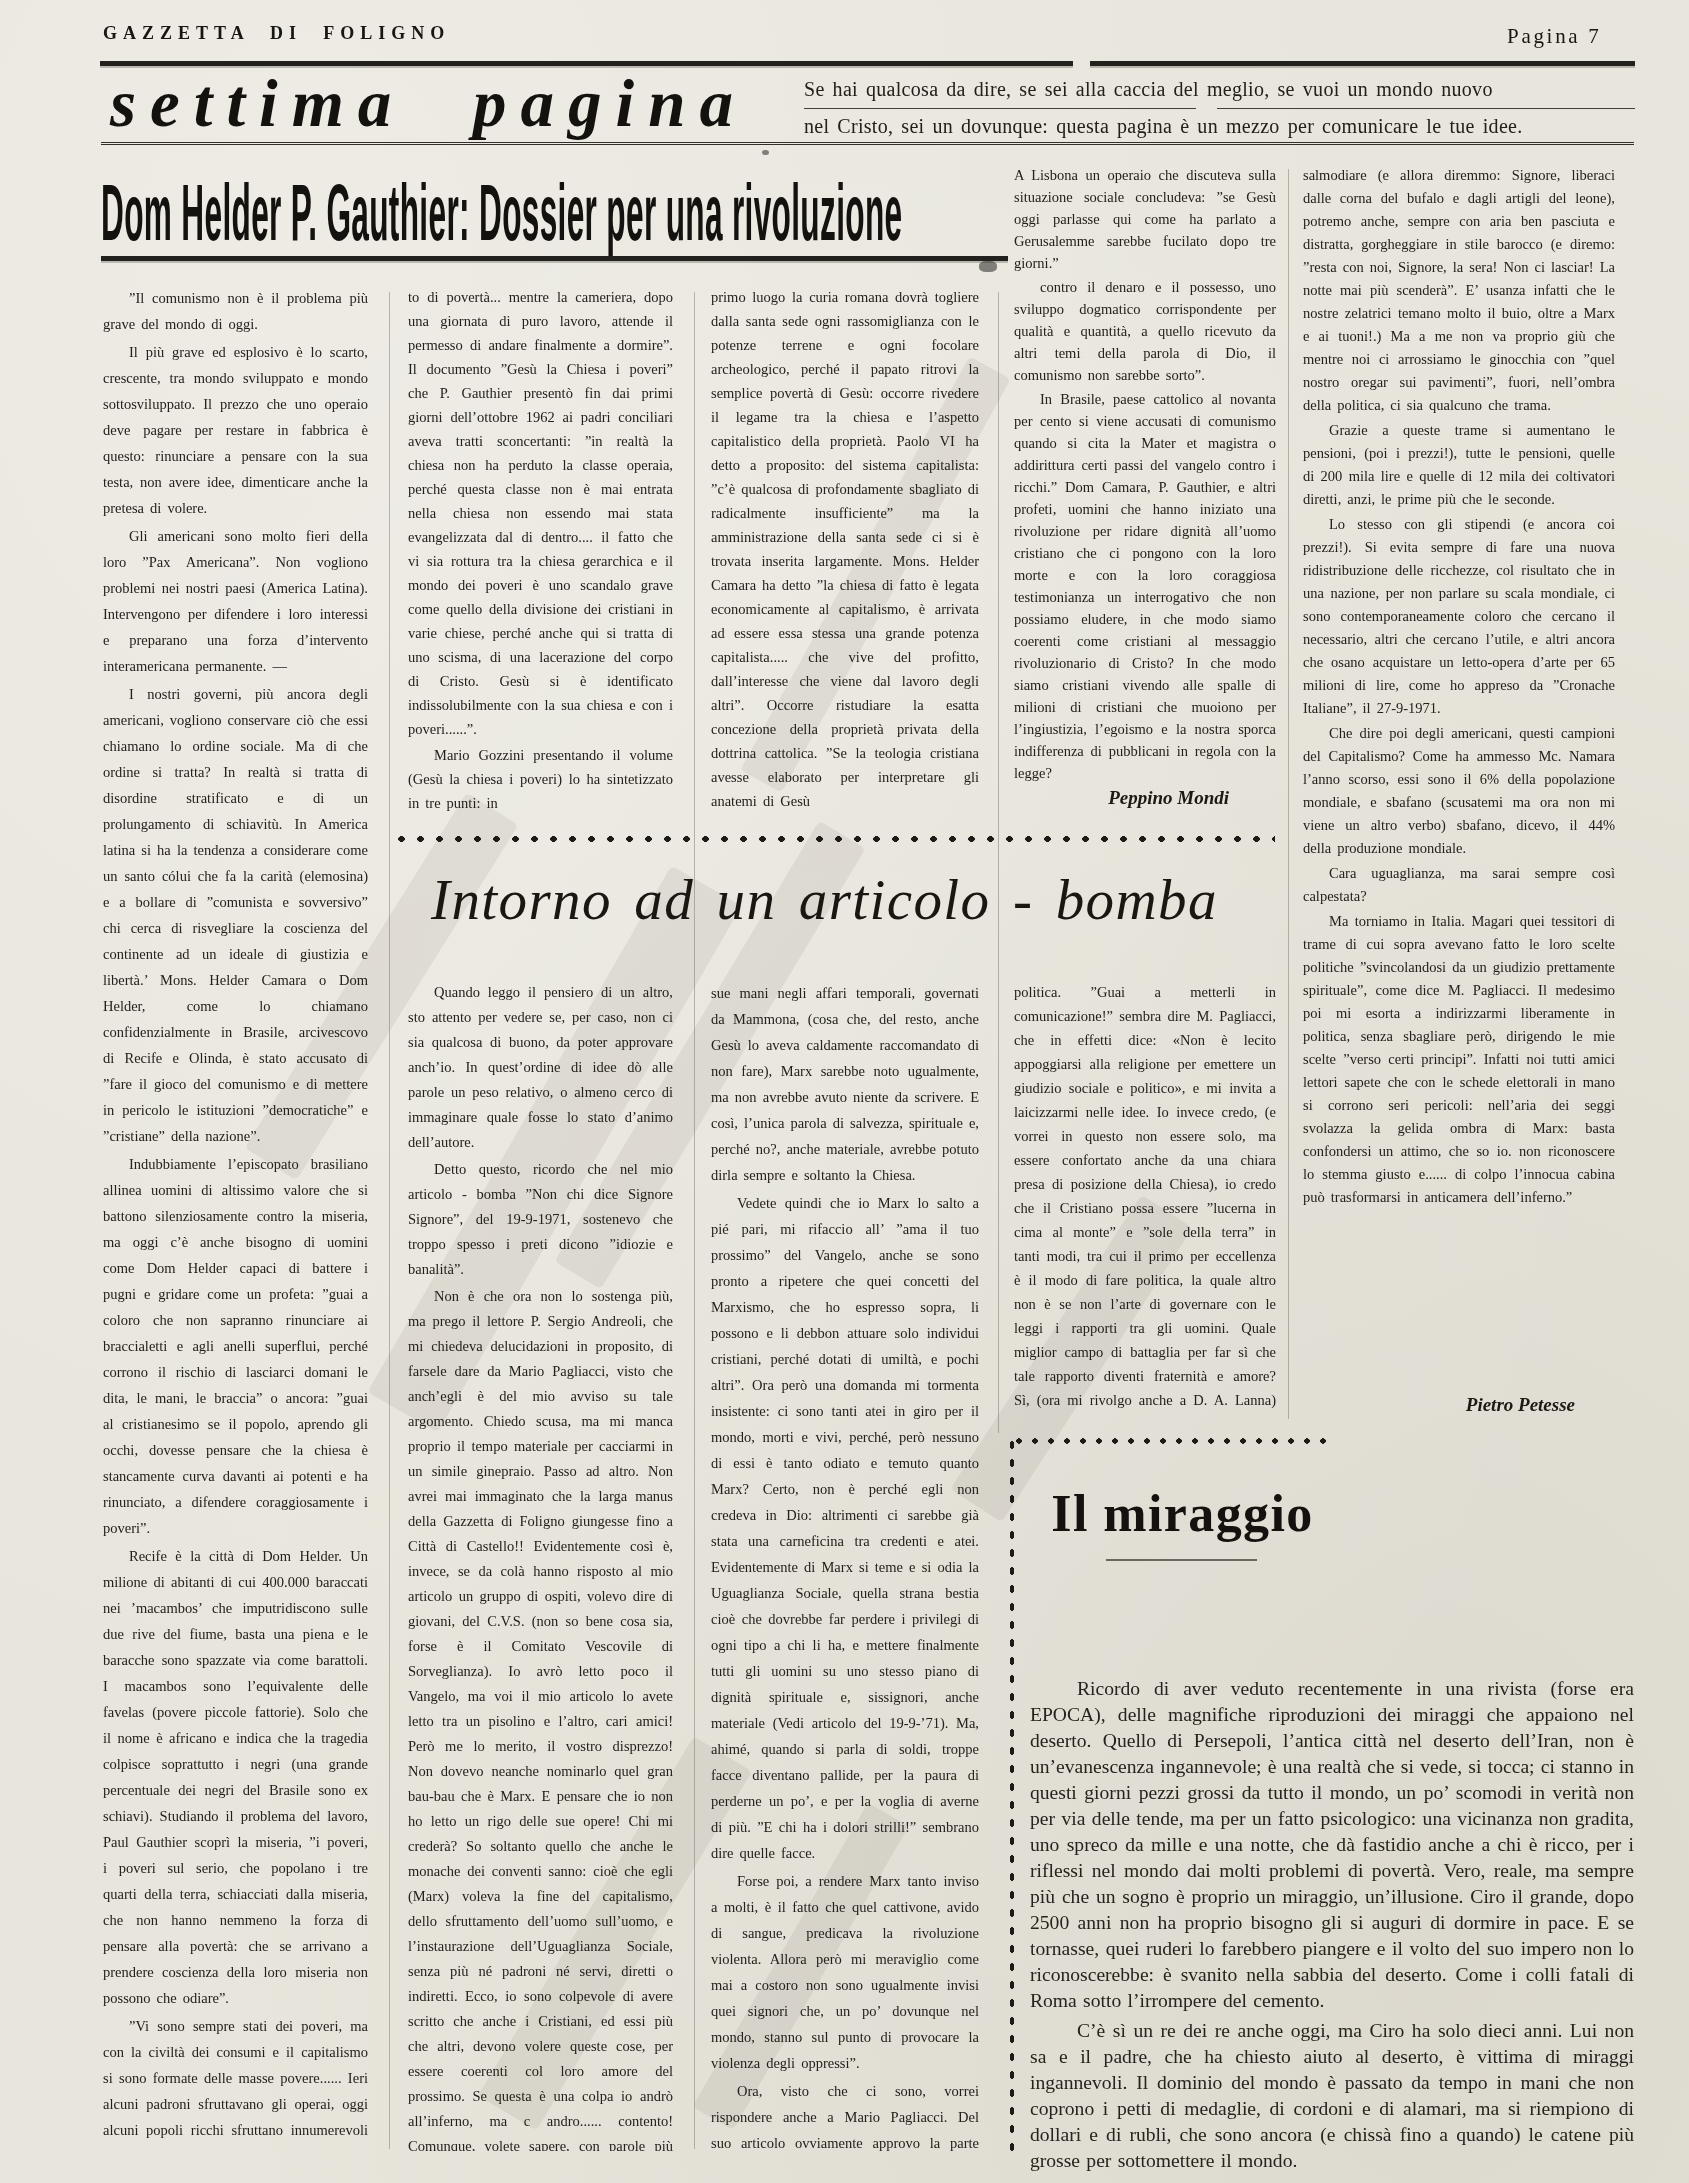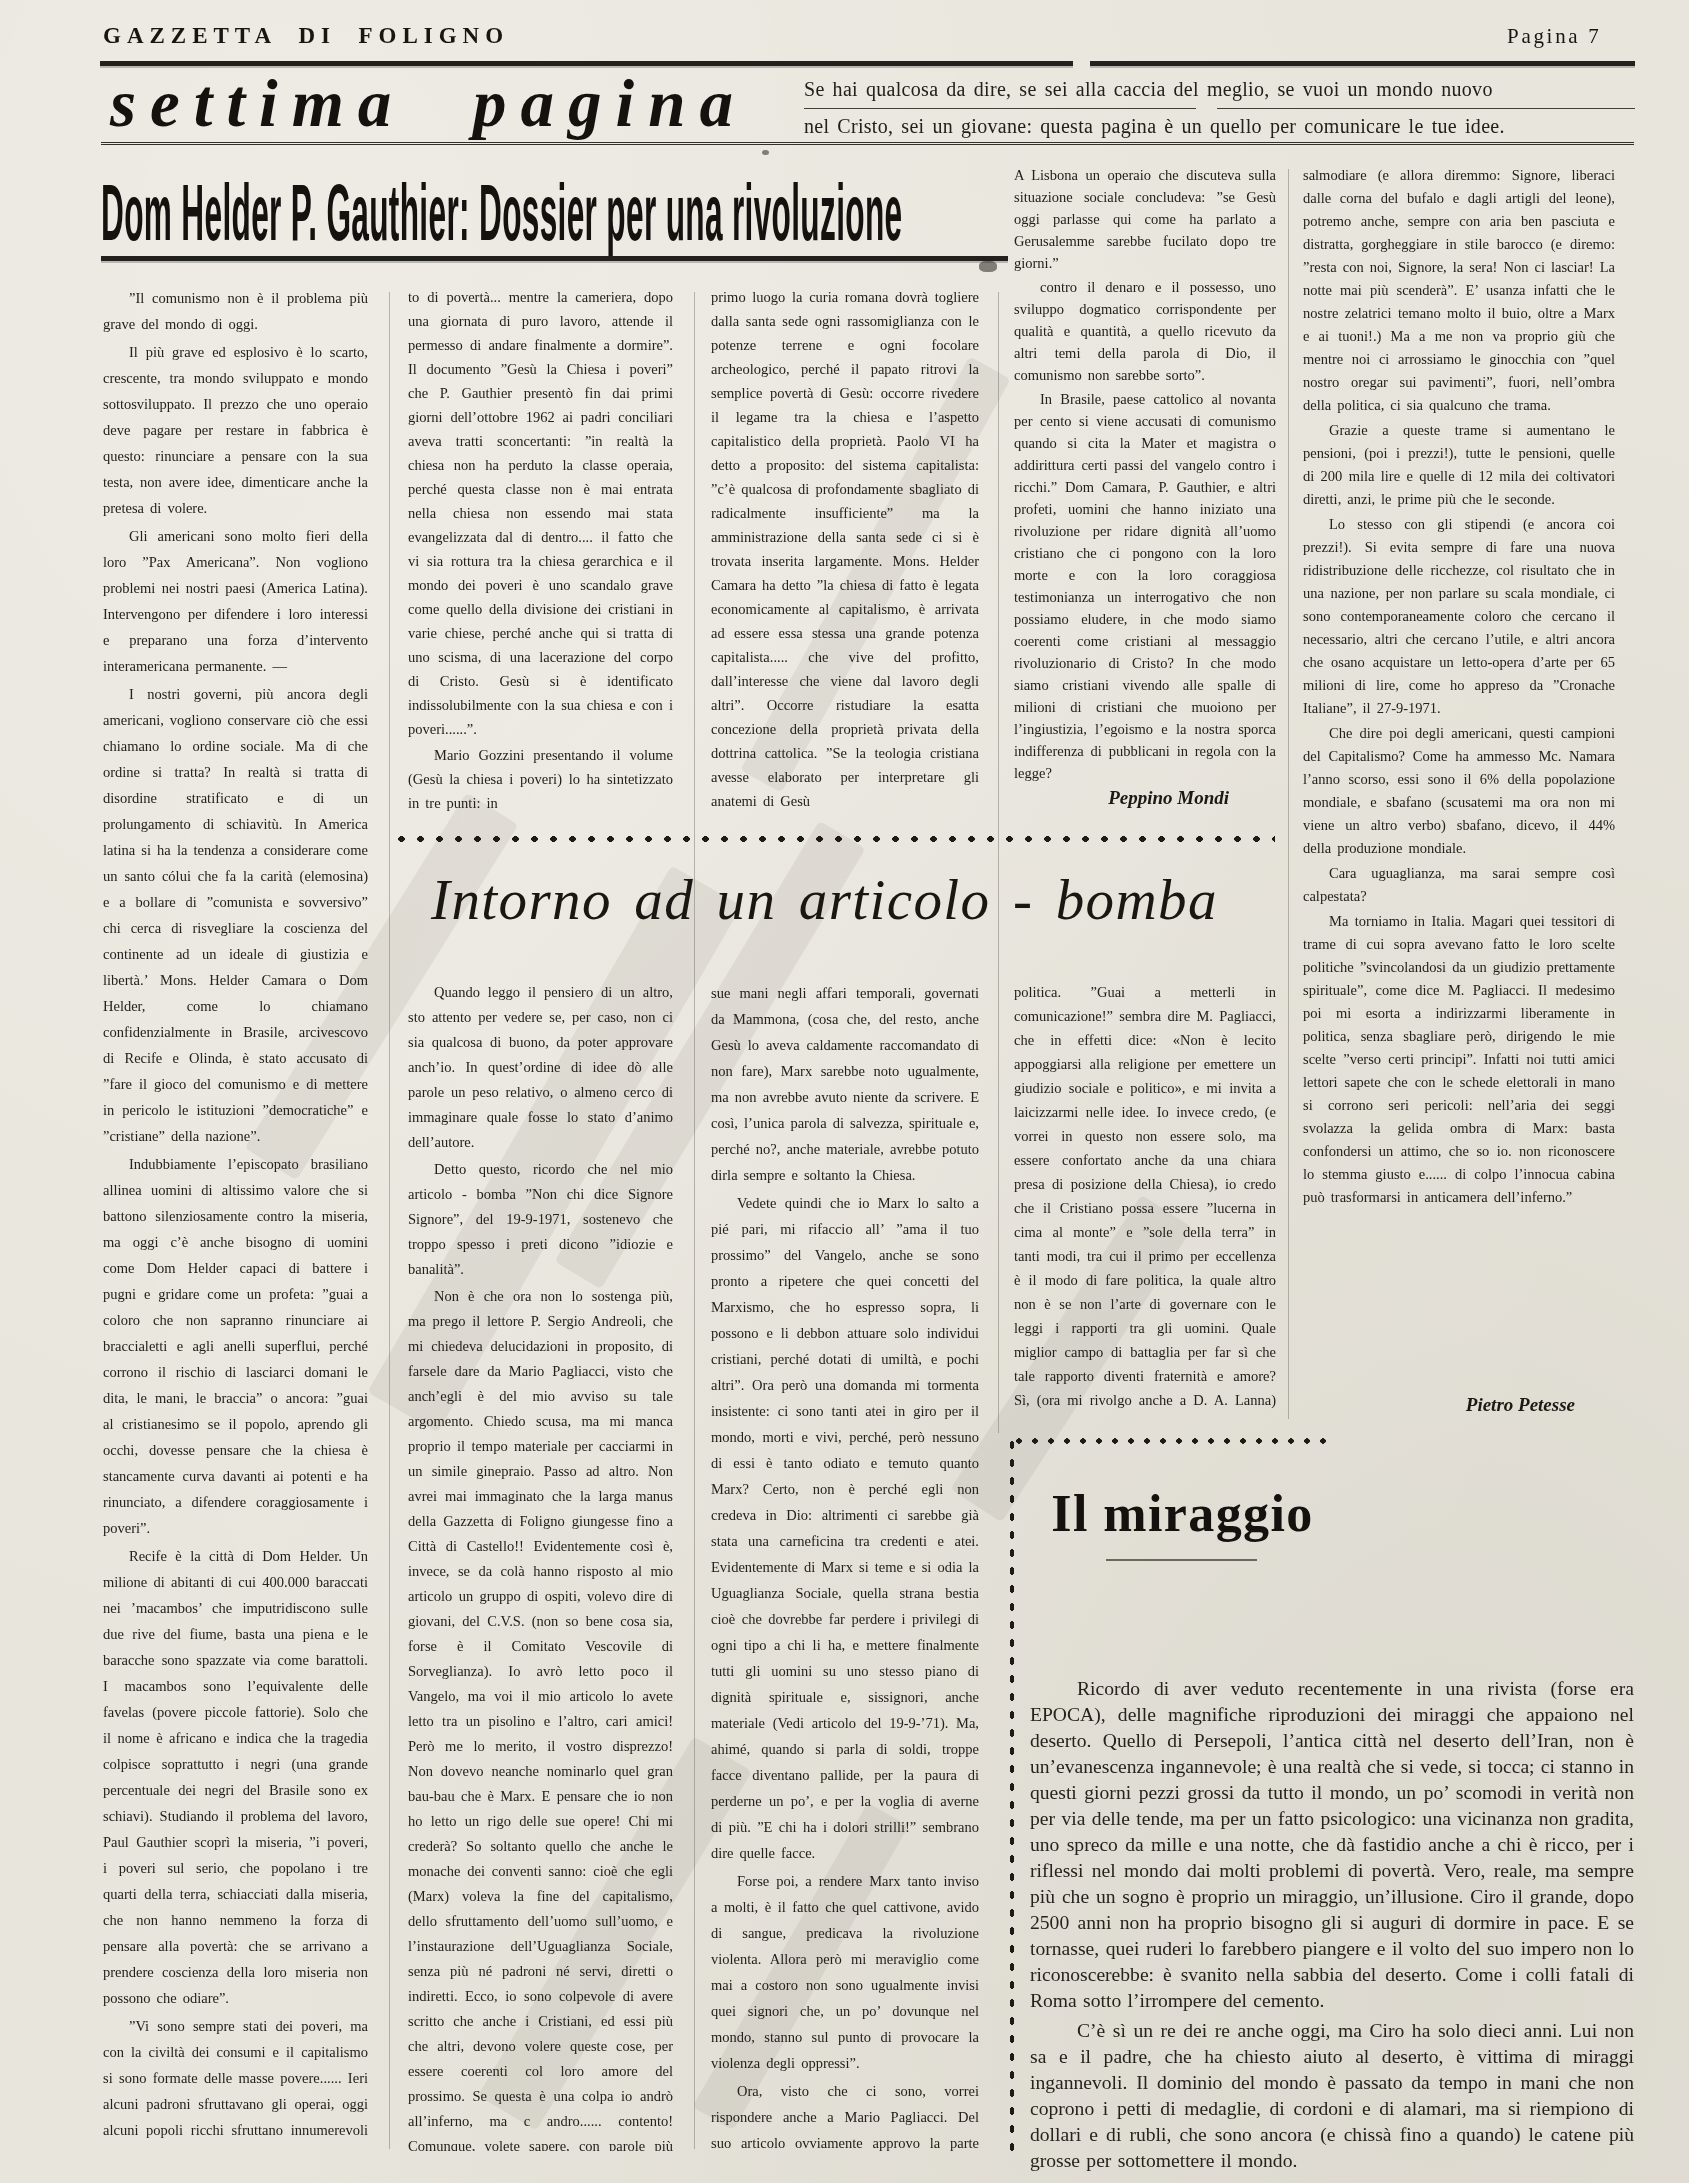--- a/index.html
+++ b/index.html
@@ -6,21 +6,21 @@
   body{background:#b8b4aa;font-family:"Liberation Serif", serif;}
   #page{position:relative;width:1690px;height:2183px;margin:0 auto;
         background:
           radial-gradient(ellipse at 18% 12%, rgba(255,255,255,.25), rgba(0,0,0,0) 55%),
           radial-gradient(ellipse at 85% 90%, rgba(120,110,95,.10), rgba(0,0,0,0) 60%),
           radial-gradient(ellipse at 50% 50%, rgba(255,255,252,.12), rgba(0,0,0,0) 70%),
           #e8e5dc;
         color:#211e1a;overflow:hidden;}
   .abs{position:absolute;}
   
-  .masthead{font-weight:700;font-size:23px;letter-spacing:6px;word-spacing:10.8px;color:#181613;}
+  .masthead{font-weight:700;font-size:18px;letter-spacing:6px;word-spacing:10.8px;color:#181613;}
   .pageno{font-weight:400;font-size:21px;letter-spacing:2.7px;color:#181613;}
   .rule-thick{background:#23211d;box-shadow:0 2px 0 rgba(35,33,29,.25);}
   .rule-double{height:1.4px;border-top:1.4px solid #33302a;border-bottom:1.4px solid #33302a;background:transparent;}
   .rule-thin{background:#43403a;}
   .section-script{font-size:67px;font-weight:700;font-style:italic;letter-spacing:14px;word-spacing:37px;color:#14120f;white-space:nowrap;}
   .tagline{font-size:20px;color:#23201b;letter-spacing:0.3px;word-spacing:2.7px;white-space:nowrap;}
   
   .head1{font-family:"Liberation Sans", sans-serif;font-weight:700;font-size:68px;color:#14120f;
          white-space:nowrap;transform:scale(0.465,1.18);transform-origin:left top;letter-spacing:0.7px;}
   
@@ -64,21 +64,21 @@
   <div class="abs masthead" style="left:103px;top:23px;">GAZZETTA  DI  FOLIGNO</div>
   <div class="abs pageno" style="left:1507px;top:24px;">Pagina  7</div>
   <div class="abs rule-thick" style="left:100px;top:61px;width:973px;height:4.7px;"></div>
   <div class="abs rule-thick" style="left:1090px;top:61px;width:545px;height:4.7px;"></div>
 
   <div class="abs tagline" style="left:804px;top:78px;">Se hai qualcosa da dire, se sei alla caccia del meglio, se vuoi un mondo nuovo</div>
 
   <div class="abs section-script" style="left:110px;top:65px;">settima pagina</div>
   <div class="abs rule-thin" style="left:804px;top:108px;width:392px;height:1.4px;"></div>
   <div class="abs rule-thin" style="left:1217px;top:108px;width:418px;height:1.4px;"></div>
-  <div class="abs tagline" style="left:804px;top:115px;">nel Cristo, sei un giovane: questa pagina è un quello per comunicare le tue idee.</div>
+  <div class="abs tagline" style="left:804px;top:115px;">nel Cristo, sei un dovunque: questa pagina è un mezzo per comunicare le tue idee.</div>
   <div class="abs rule-double" style="left:101px;top:142px;width:1533px;"></div>
 
   <div class="abs" style="left:101px;top:166px;width:909px;height:89px;overflow:visible;">
     <span class="head1" style="display:inline-block;">Dom Helder P. Gauthier: Dossier per una rivoluzione</span>
   </div>
   <div class="abs rule-thick" style="left:101px;top:256px;width:907px;height:5.4px;"></div>
 
   <div class="abs gutter" style="left:389px;top:292px;height:1857px;"></div>
   <div class="abs gutter" style="left:694px;top:292px;height:1857px;"></div>
   <div class="abs gutter" style="left:998px;top:292px;height:1141px;"></div>

